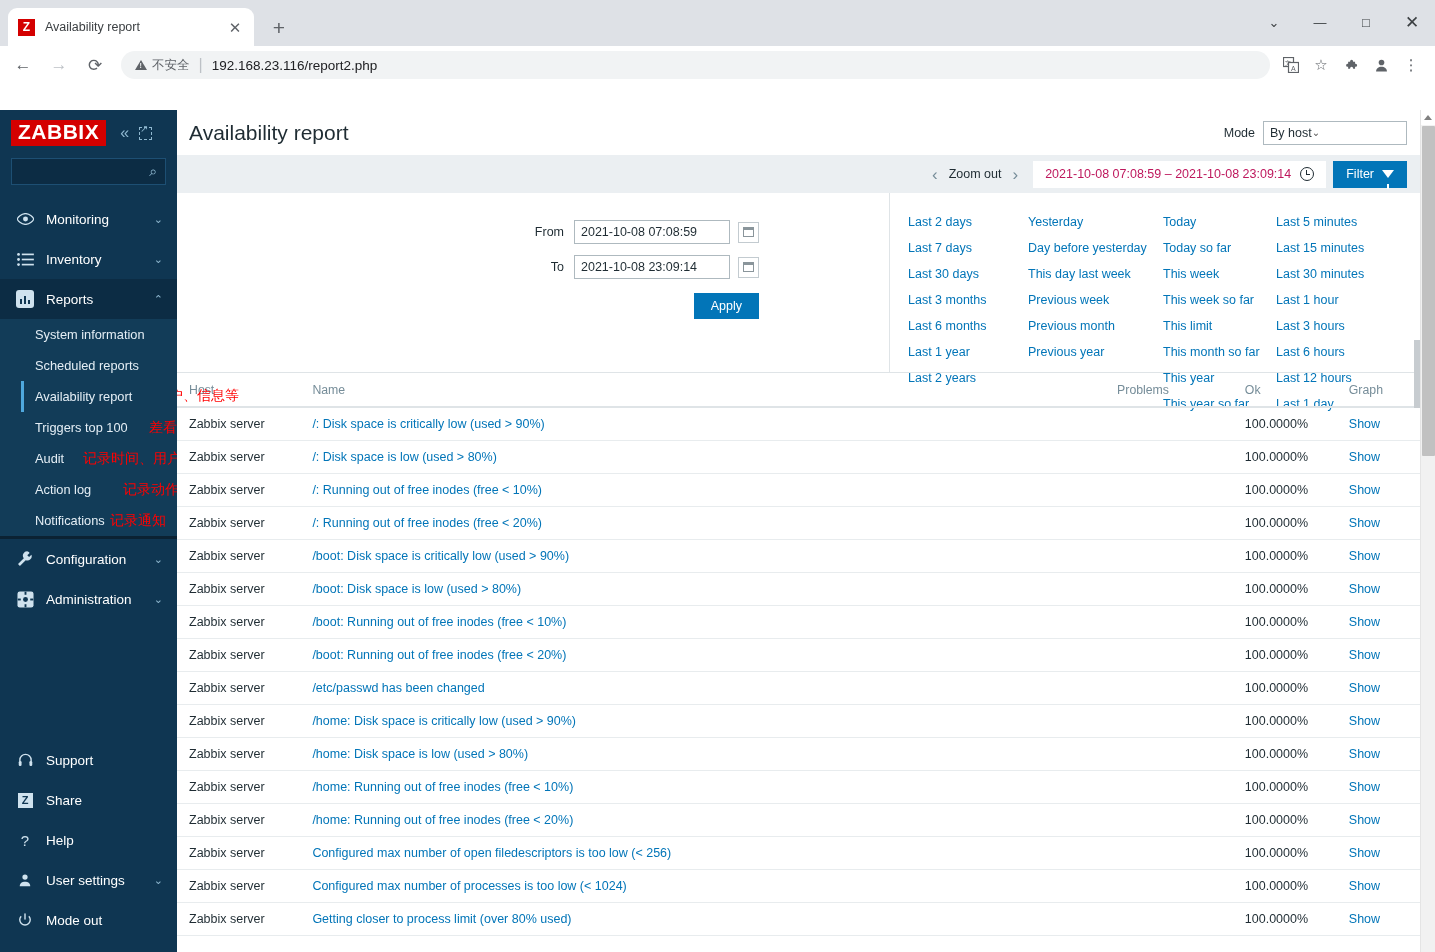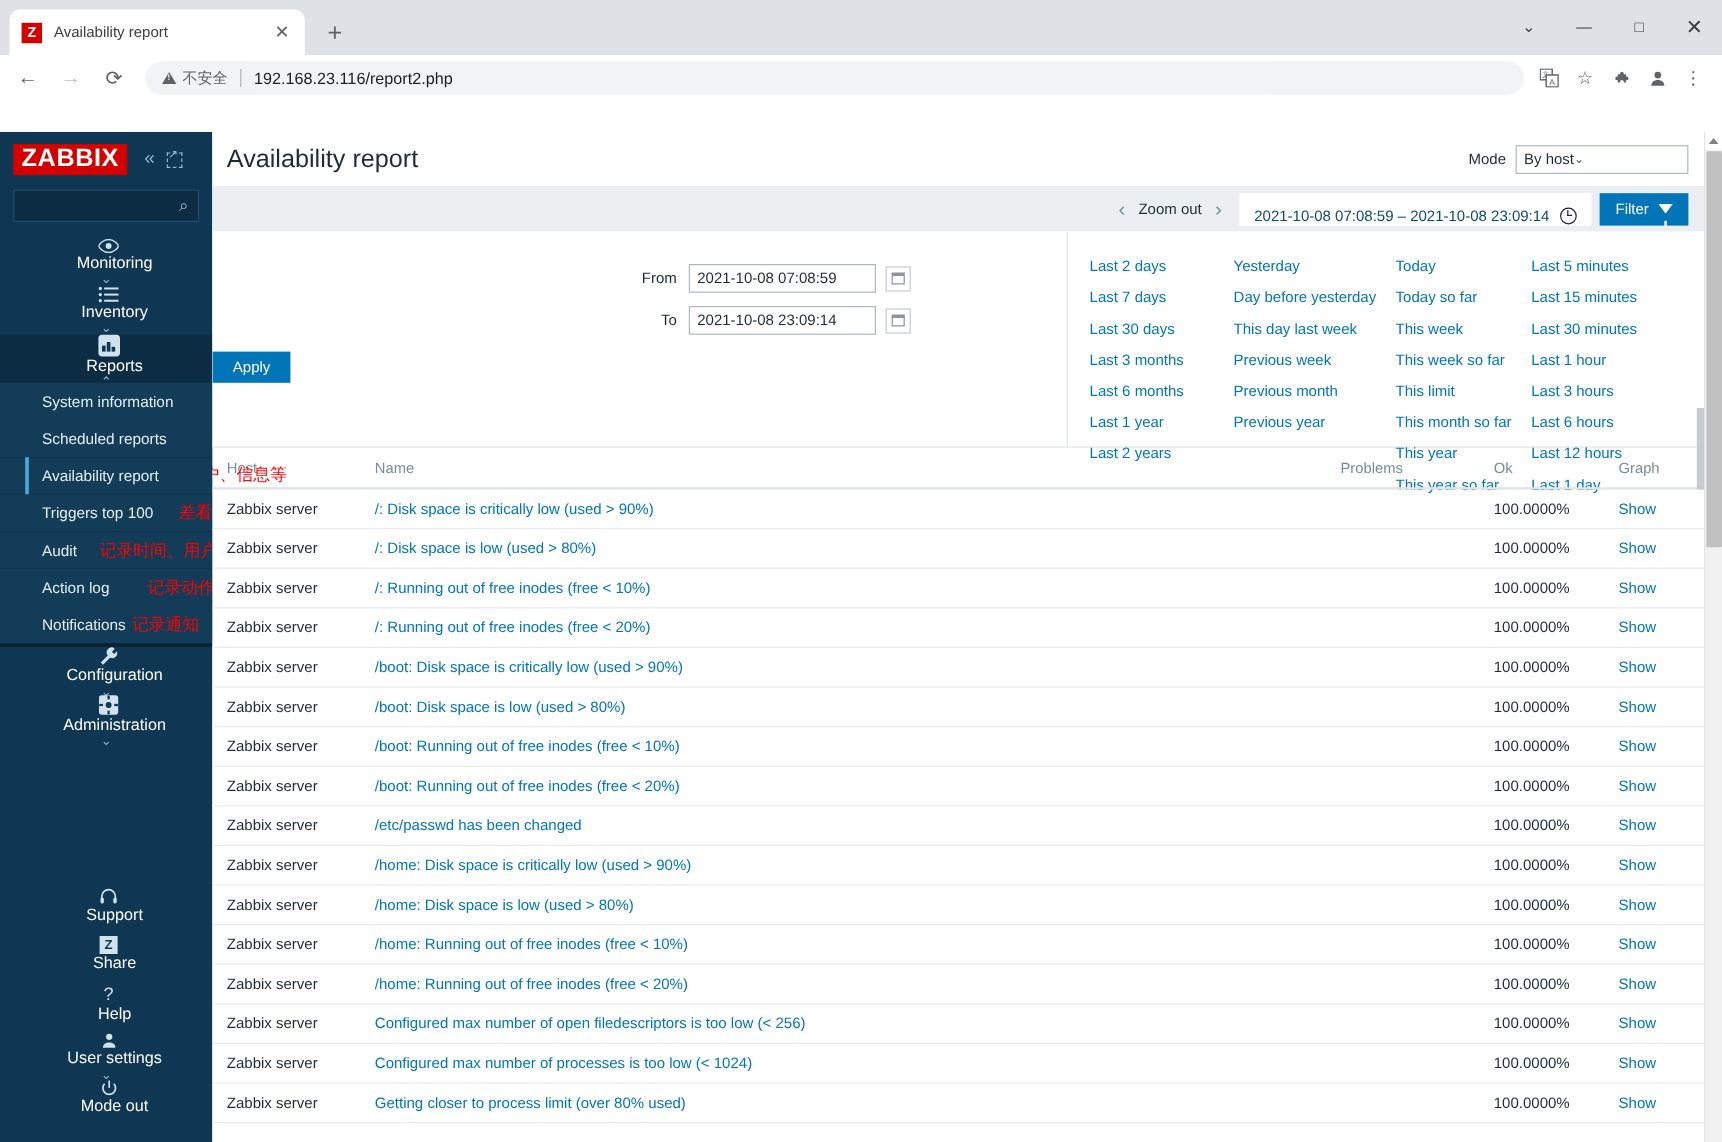--- a/index.html
+++ b/index.html
@@ -154,21 +154,21 @@
   }
   .sb-search {
     margin: 2px 11px 14px 11px; height: 27px; background: #0c2c44;
     border: 1px solid #1d4f73; display: flex; align-items: center;
     justify-content: flex-end; padding-right: 8px;
   }
   .search-ico { color: #8fb8d0; font-size: 14px; }
 
   .sb-item {
     height: 40px; display: flex; align-items: center; padding-left: 14px;
-    color: #fff; font-size: 13.5px; position: relative; flex-direction: column;
+    color: #fff; font-size: 13.5px; position: relative;
   }
   .sb-item .ico {
     width: 22px; flex: 0 0 auto; display: flex; align-items: center;
     justify-content: center; color: #cfe2ee; font-size: 15px; margin-right: 10px;
   }
   .sb-item .lbl { flex: 1; }
   .sb-item .chev { color: #8fb8d0; font-size: 11px; padding-right: 14px; }
   .sb-item.open { background: #0c2c44; }
   .reports-ico {
     width: 18px; height: 18px; background: #cfe2ee; border-radius: 3px;
@@ -226,22 +226,22 @@
   }
   .mode-sel .chev { color: #555; font-size: 10px; }
 
   .timebar {
     height: 38px; background: #ebeff2; display: flex; align-items: center;
     justify-content: flex-end; padding-right: 28px; gap: 0;
   }
   .tb-arrow { color: #768d99; font-size: 17px; padding: 0 11px; line-height: 1; }
   .tb-zoomout { color: #1f2c33; font-size: 12.5px; }
   .tb-range {
-    background: #fff; height: 27px; display: flex; align-items: flex-end;
-    padding: 0 11px; font-size: 12.5px; color: #0c4a6e; margin-left: 4px;
+    background: #fff; height: 27px; display: flex; align-items: center;
+    padding: 0 11px; font-size: 12.5px; color: #be185d; margin-left: 4px;
     border: 1px solid #fff;
   }
   .clock-ico {
     width: 14px; height: 14px; border: 1.5px solid #1f2c33;
     border-radius: 50%; margin-left: 9px; position: relative;
   }
   .clock-ico::after {
     content: ""; position: absolute; left: 4.5px; top: 1.6px; width: 1.3px;
     height: 4.5px; background: #1f2c33;
   }
@@ -282,21 +282,21 @@
   .cal-btn {
     width: 21px; height: 21px; border: 1px solid #c3cbd0; margin-left: 8px;
     display: flex; align-items: center; justify-content: center;
     background: #fff;
   }
   .cal-glyph {
     width: 11px; height: 10px; border: 1px solid #8a959b;
     border-top-width: 3px; position: relative;
   }
   .apply-row {
-    display: flex; justify-content: flex-start; padding-right: 130px;
+    display: flex; justify-content: flex-end; padding-right: 130px;
     margin-top: 14px;
   }
   .apply-btn {
     background: #0275b8; color: #fff; font-size: 12.5px;
     padding: 5px 17px; line-height: 1.3;
   }
   .fp-right {
     flex: 1; border-left: 1px solid #dfe4e7; display: flex;
     padding: 16px 0 0 18px;
   }

